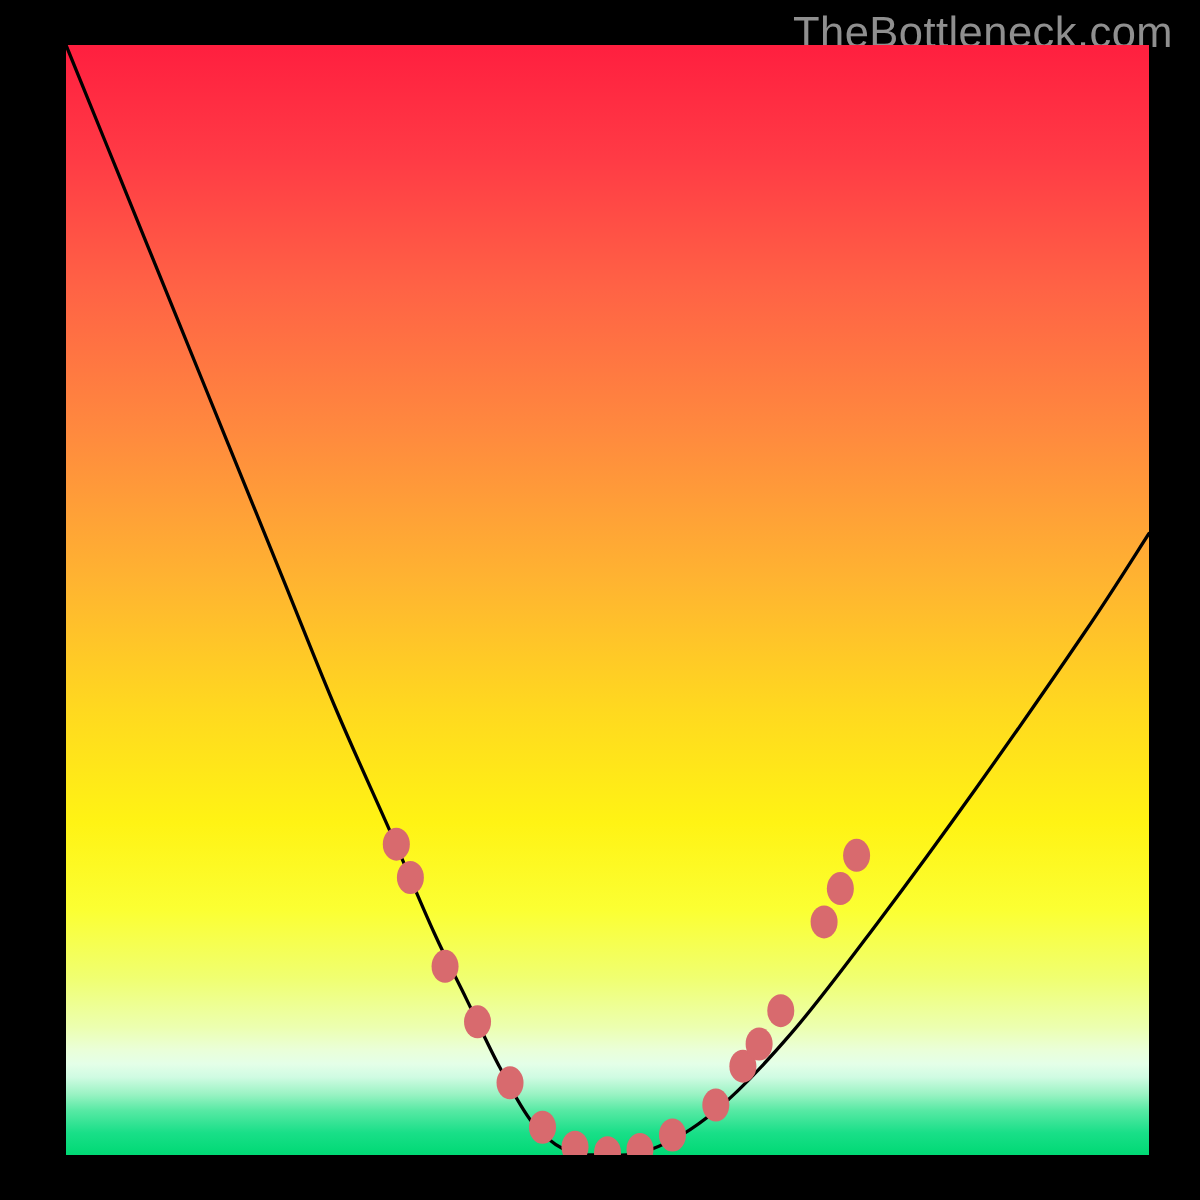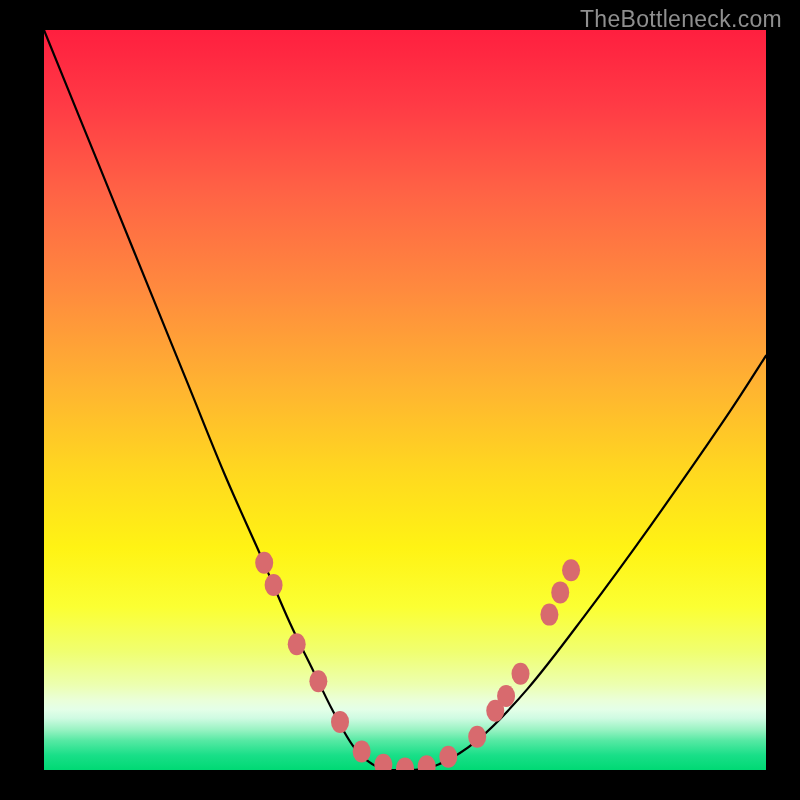--- a/index.html
+++ b/index.html
@@ -29,21 +29,21 @@
   }
   .gradient {
     position: absolute;
     inset: 0;
   }
   .watermark {
     position: absolute;
     top: 6px;
     right: 18px;
     color: #8f8f8f;
-    font-size: 23px;
+    font-size: 29px;
     letter-spacing: 0.3px;
     font-weight: 400;
   }
   svg.curve {
     position: absolute;
     inset: 0;
     width: 100%;
     height: 100%;
   }
 </style>

